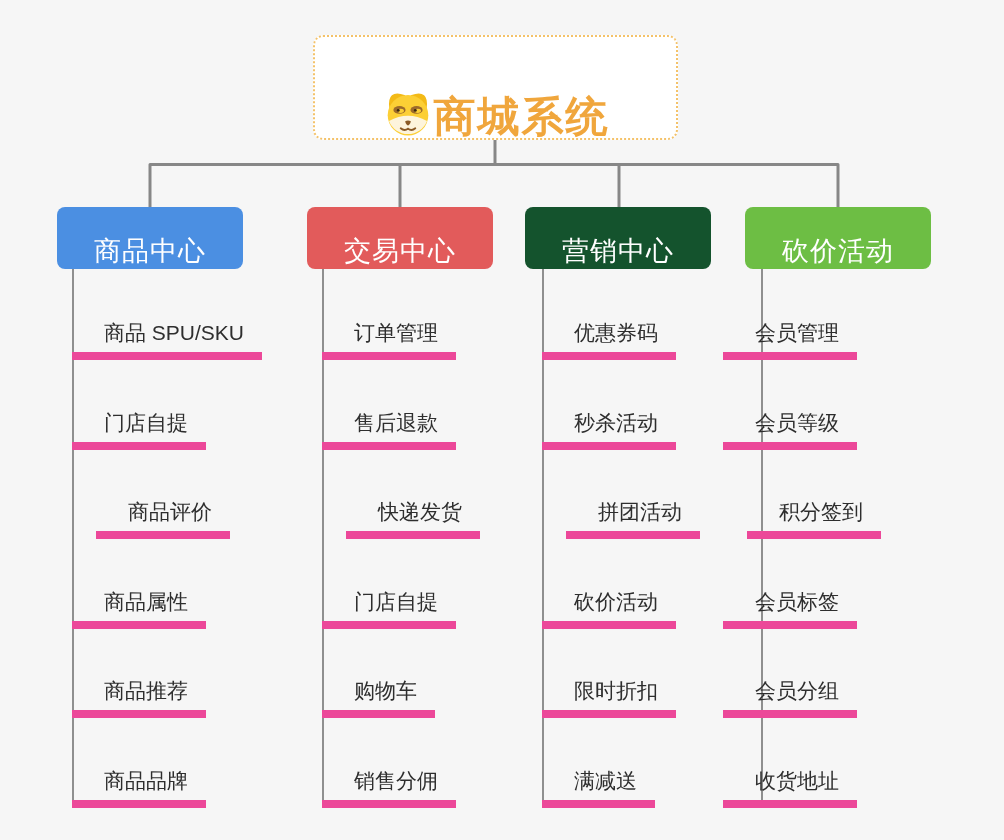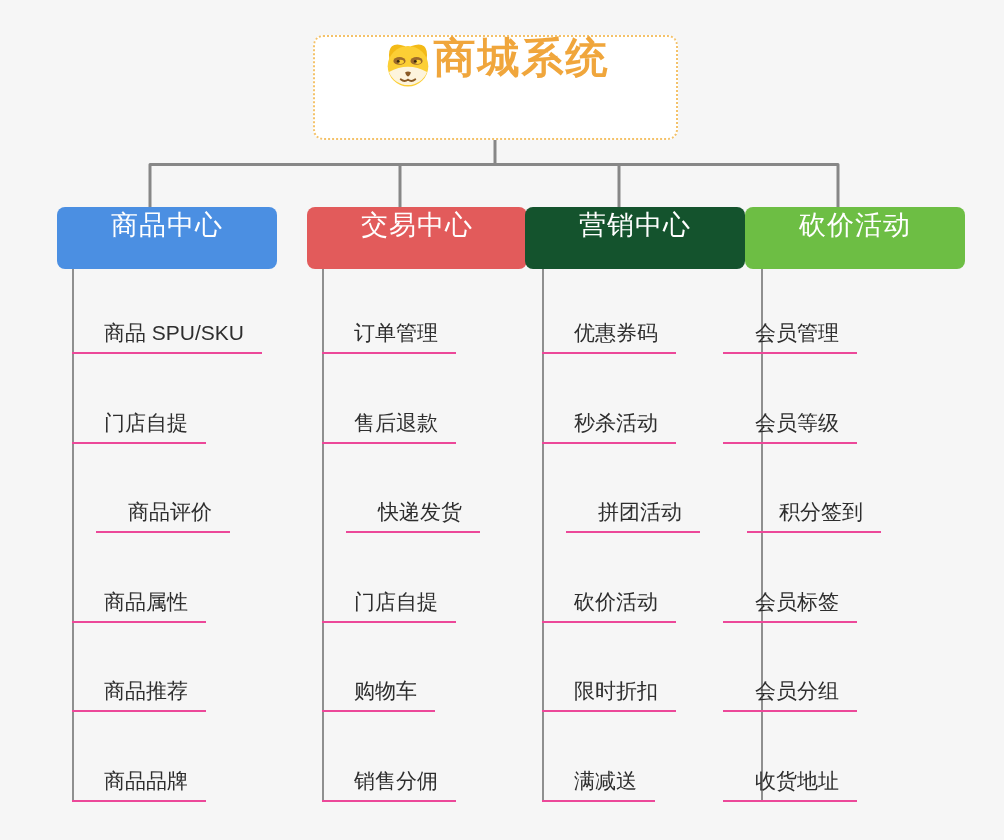--- a/index.html
+++ b/index.html
@@ -24,39 +24,39 @@
   
   .root-node {
     position: absolute;
     left: 313px; top: 35px;
     width: 365px; height: 105px;
     background: #ffffff;
     border: 2px dotted #f4c269;
     border-radius: 10px;
     box-sizing: border-box;
     display: flex;
-    align-items: flex-start;
+    align-items: flex-end;
     justify-content: center;
     gap: 0;
   }
   .root-node .title {
     font-size: 42px;
     font-weight: bold;
     letter-spacing: 2px;
     line-height: 1;
   }
   .doge { width: 52px; height: 52px; flex: 0 0 auto; }
   
   .branch-node {
     position: absolute;
     top: 207px;
-    width: 220px; height: 62px;
+    width: 186px; height: 62px;
     border-radius: 8px;
     display: flex;
-    align-items: flex-start;
+    align-items: flex-end;
     justify-content: center;
     color: #ffffff;
     font-size: 27px;
     letter-spacing: 1px;
     cursor: default;
   }
   .b0 { left: 57px; }
   .b1 { left: 307px; }
   .b2 { left: 525px; }
   .b3 { left: 745px; }
@@ -71,21 +71,21 @@
   .vline.c0 { left: 72px; }
   .vline.c1 { left: 322px; }
   .vline.c2 { left: 542px; }
   .vline.c3 { left: 761px; }
   
   .item {
     position: absolute;
     height: 40px;
     padding: 0 18px 0 32px;
     box-sizing: content-box;
-    border-bottom: 2px solid #ec4899;
+    border-bottom: 8px solid #ec4899;
     display: flex;
     align-items: flex-end;
     white-space: nowrap;
   }
   .item span {
     font-size: 21px;
     color: #2e2e2e;
     line-height: 1;
     padding-bottom: 9px;
   }

